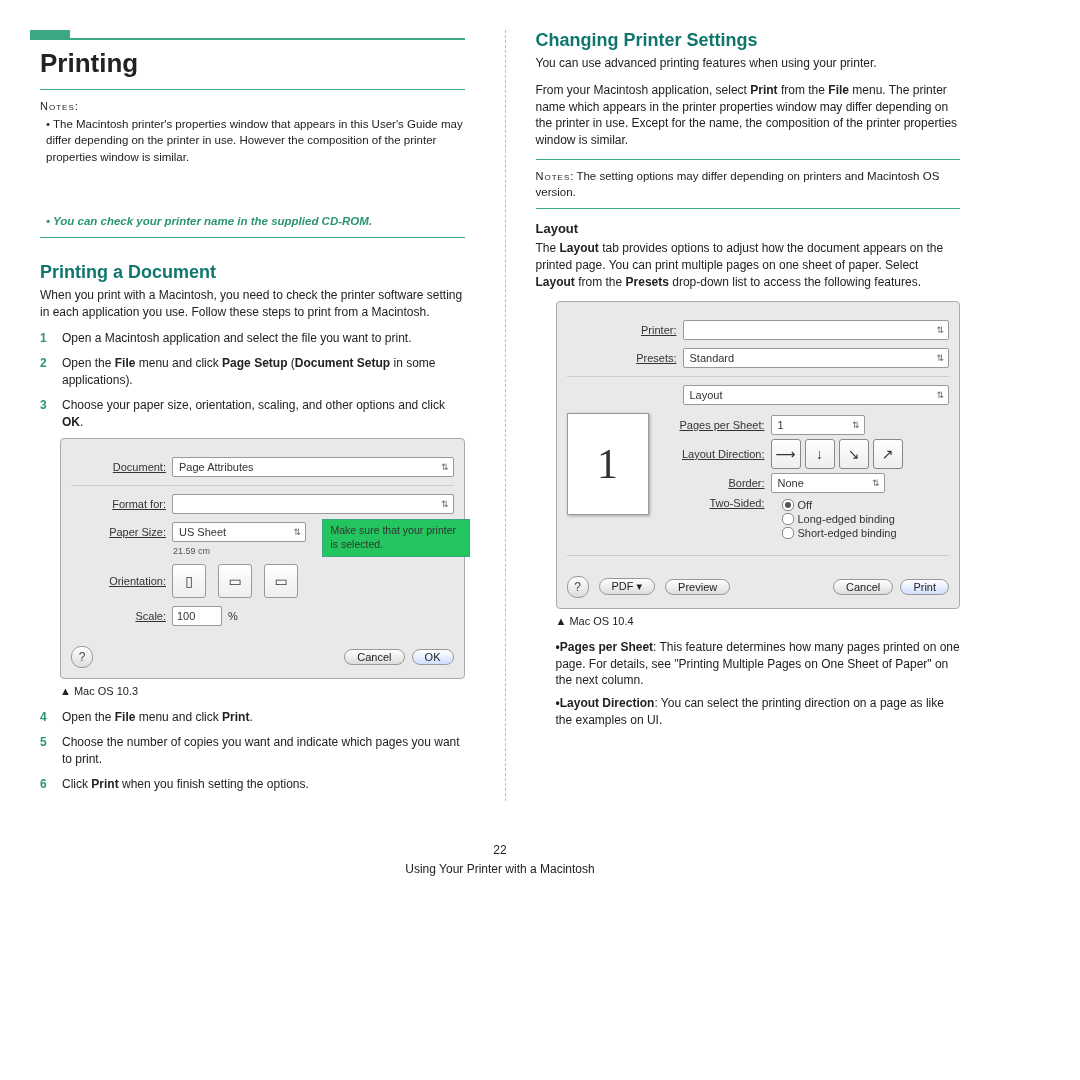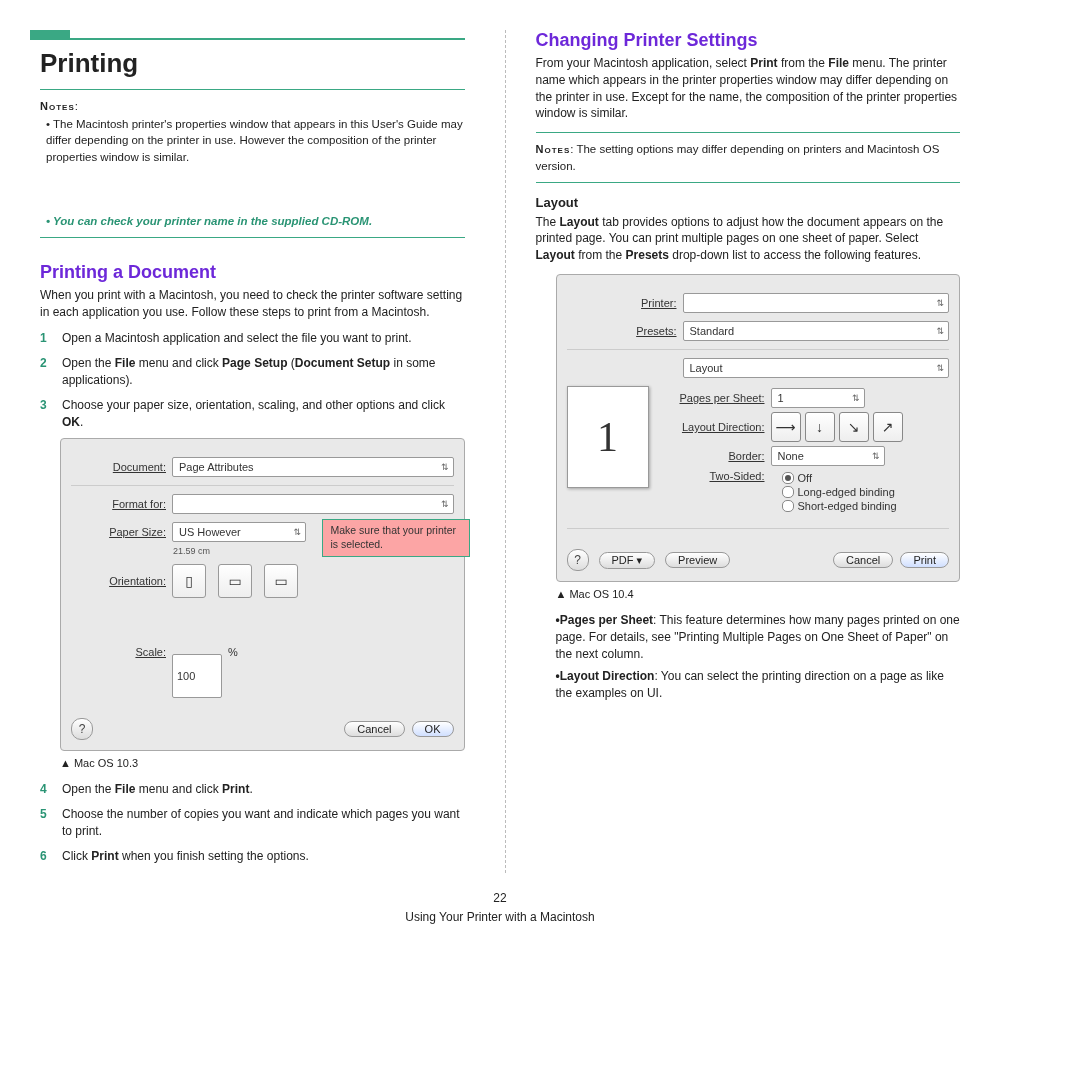--- a/index.html
+++ b/index.html
@@ -41,30 +41,30 @@
     margin: 5px 0 8px 0;
   }
   h1 {
     font-size: 26px;
     margin: 8px 0 10px 0;
     color: #222;
   }
   h2 {
     font-size: 18px;
     margin: 24px 0 4px 0;
-    color: #6d28d9;
+    color: #0f766e;
   }
   h3 {
     font-size: 13px;
     margin: 12px 0 4px 0;
     color: #222;
   }
   .notes-label {
     font-variant: small-caps;
-    font-weight: bold;
+    font-weight: normal;
     letter-spacing: 1px;
     font-size: 11px;
   }
   .notes-box {
     margin: 8px 0;
     font-size: 11.5px;
     line-height: 1.4;
   }
   .notes-box ul { margin: 2px 0; padding-left: 6px; list-style: none;}
   .notes-box li::before { content:"• "; }
@@ -152,25 +152,24 @@
     justify-content: center;
     font-size: 14px;
     position: relative;
   }
   .scale-input {
     width: 40px;
     height: 18px;
     background: #fff;
     border: 1px solid #999;
     border-radius: 2px;
-    padding: 12px 4px;
-    font-size: 11px;
-    display: flex;
-    align-items: center;
-    margin-top: 48px;
+    padding: 0 4px;
+    font-size: 11px;
+    display: flex;
+    align-items: center;
   }
   .dlg-footer {
     display: flex;
     justify-content: space-between;
     align-items: center;
     margin-top: 20px;
   }
   .helpbtn {
     width: 20px;
     height: 20px;
@@ -191,21 +190,21 @@
     font-size: 11px;
     color: #222;
     display: inline-block;
     margin-left: 4px;
   }
   .btn.primary { background: linear-gradient(#fff,#d0dfff); }
   .callout {
     position: absolute;
     right: -6px;
     top: 80px;
-    background: #fca5a5;
+    background: #22c55e;
     border: 1px solid #3aa884;
     padding: 4px 8px;
     font-size: 10.5px;
     width: 130px;
     line-height: 1.3;
     z-index: 5;
   }
   .caption { font-size: 11px; margin: 6px 0 12px 20px; }
   .caption::before { content: "▲ "; }
   ul.bullets { list-style: none; padding: 0; margin: 8px 0 12px 20px; }
@@ -227,21 +226,21 @@
   .radio .r {
     width:10px;height:10px;border-radius:5px;border:1px solid #888;background:#fff;display:inline-block;
   }
   .radio .r.on::after{content:"";display:block;width:6px;height:6px;border-radius:3px;background:#555;margin:2px;}
   .layico {
     width:28px;height:28px;border:1px solid #888;border-radius:3px;background:linear-gradient(#fff,#eee);
     display:flex;align-items:center;justify-content:center;font-size:14px;
   }
   .footer {
     text-align: center;
-    margin-top: 16px;
+    margin-top: 40px;
     font-size: 12px;
     line-height: 1.6;
   }
 </style>
 </head>
 <body>
 
 <div class="cols">
 
   <div class="col">
@@ -290,21 +289,21 @@
       <div class="row">
         <div class="lbl">Format for:</div>
         <div class="field">
             <span></span>
             <span class="chev">⇅</span>
           </div>
       </div>
       <div class="row">
         <div class="lbl">Paper Size:</div>
         <div class="field" style="flex:0 0 120px">
-            <span>US However</span>
+            <span>US Sheet</span>
             <span class="chev">⇅</span>
           </div>
       </div>
       <div class="sub">21.59 cm</div>
       <div class="row">
         <div class="lbl">Orientation:</div>
         <div class="orient">
           <div class="ico">▯</div>
           <div class="ico">▭</div>
           <div class="ico">▭</div>
@@ -338,20 +337,21 @@
         </li>
       <li>
           <span class="num">6</span>
           <span>Click <b>Print</b> when you finish setting the options.</span>
         </li>
     </ol>
   </div>
 
   <div class="col divider" style="padding-left:30px">
     <h2 style="margin-top:0">Changing Printer Settings</h2>
+    <p>You can use advanced printing features when using your printer.</p>
     <p>From your Macintosh application, select <b>Print</b> from the <b>File</b> menu. The printer name which appears in the printer properties window may differ depending on the printer in use. Except for the name, the composition of the printer properties window is similar.</p>
 
     <hr class="thin">
     <div class="notes-box">
       <span class="notes-label">Notes</span><span>: The setting options may differ depending on printers and Macintosh OS version.</span>
     </div>
     <hr class="thin">
 
     <h3>Layout</h3>
     <p>The <b>Layout</b> tab provides options to adjust how the document appears on the printed page. You can print multiple pages on one sheet of paper. Select <b>Layout</b> from the <b>Presets</b> drop-down list to access the following features.</p>

